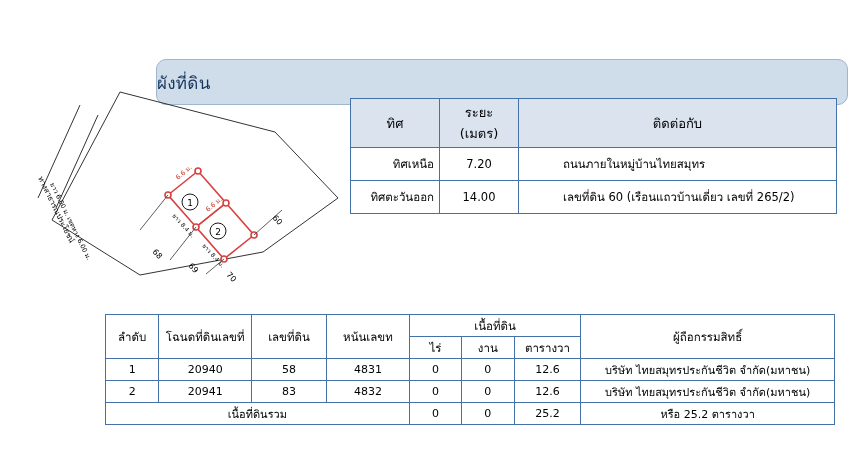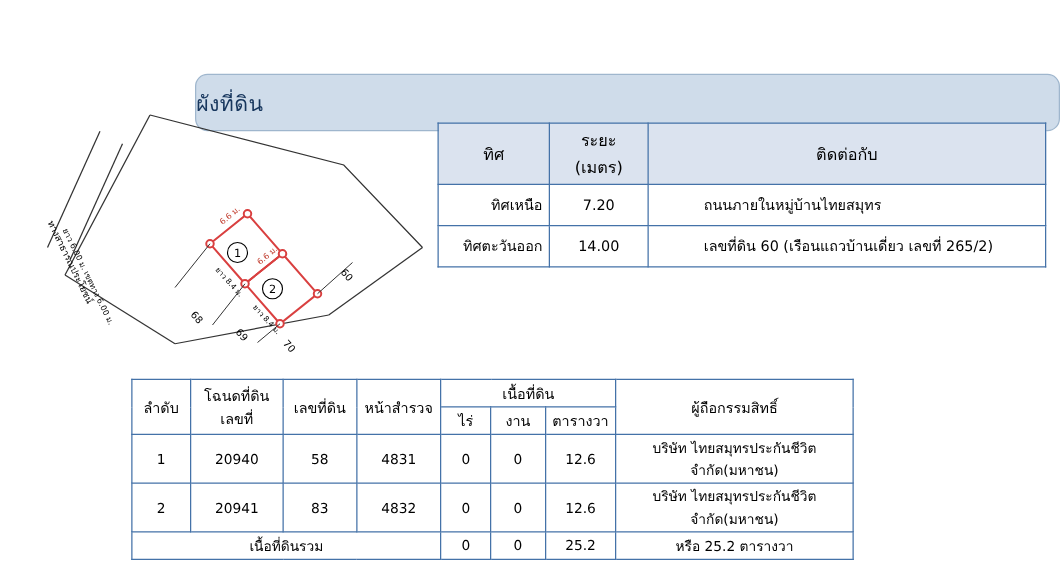--- a/index.html
+++ b/index.html
@@ -77,22 +77,22 @@
     font-size: 13px;
   }
   .dir-table td.c-dir { width: 78px; text-align: right; }
   .dir-table td.c-dist { width: 68px; text-align: center; }
   .dir-table td.c-adj { text-align: left; padding-left: 44px; }
 
   
   .parcel-table {
     position: absolute;
     left: 105px;
-    top: 303px;
-    width: 578px;
+    top: 314px;
+    width: 730px;
     border-collapse: collapse;
     font-size: 11px;
     color: #000;
   }
   .parcel-table th, .parcel-table td {
     border: 1px solid #4472a8;
     padding: 1px 3px;
     height: 19px;
     text-align: center;
     vertical-align: middle;
@@ -190,21 +190,21 @@
       </tr>
     </tbody>
   </table>
 
   <table class="parcel-table">
     <thead>
       <tr>
         <th class="col-no" rowspan="2">ลำดับ</th>
         <th class="col-deed" rowspan="2">โฉนดที่ดินเลขที่</th>
         <th class="col-parcel" rowspan="2">เลขที่ดิน</th>
-        <th class="col-survey" rowspan="2">หน้าสำรวจ</th>
+        <th class="col-survey" rowspan="2">หน้นเลขท</th>
         <th colspan="3">เนื้อที่ดิน</th>
         <th class="col-owner" rowspan="2">ผู้ถือกรรมสิทธิ์</th>
       </tr>
       <tr>
         <th class="col-rai">ไร่</th>
         <th class="col-ngan">งาน</th>
         <th class="col-wa">ตารางวา</th>
       </tr>
     </thead>
     <tbody>

